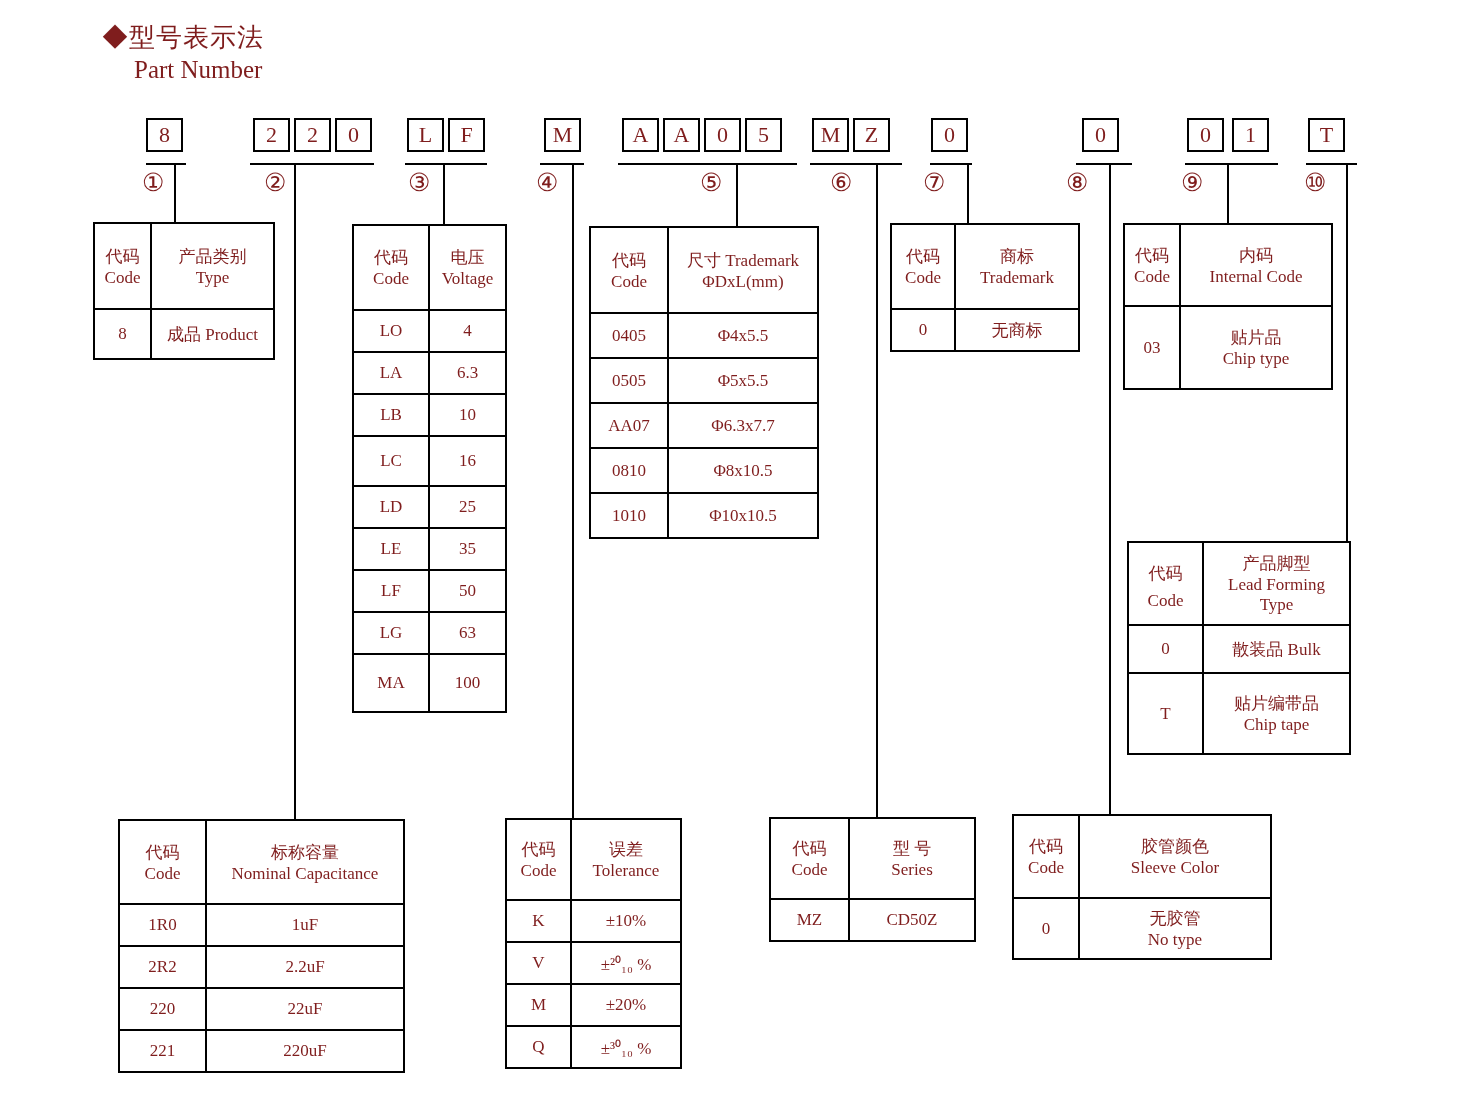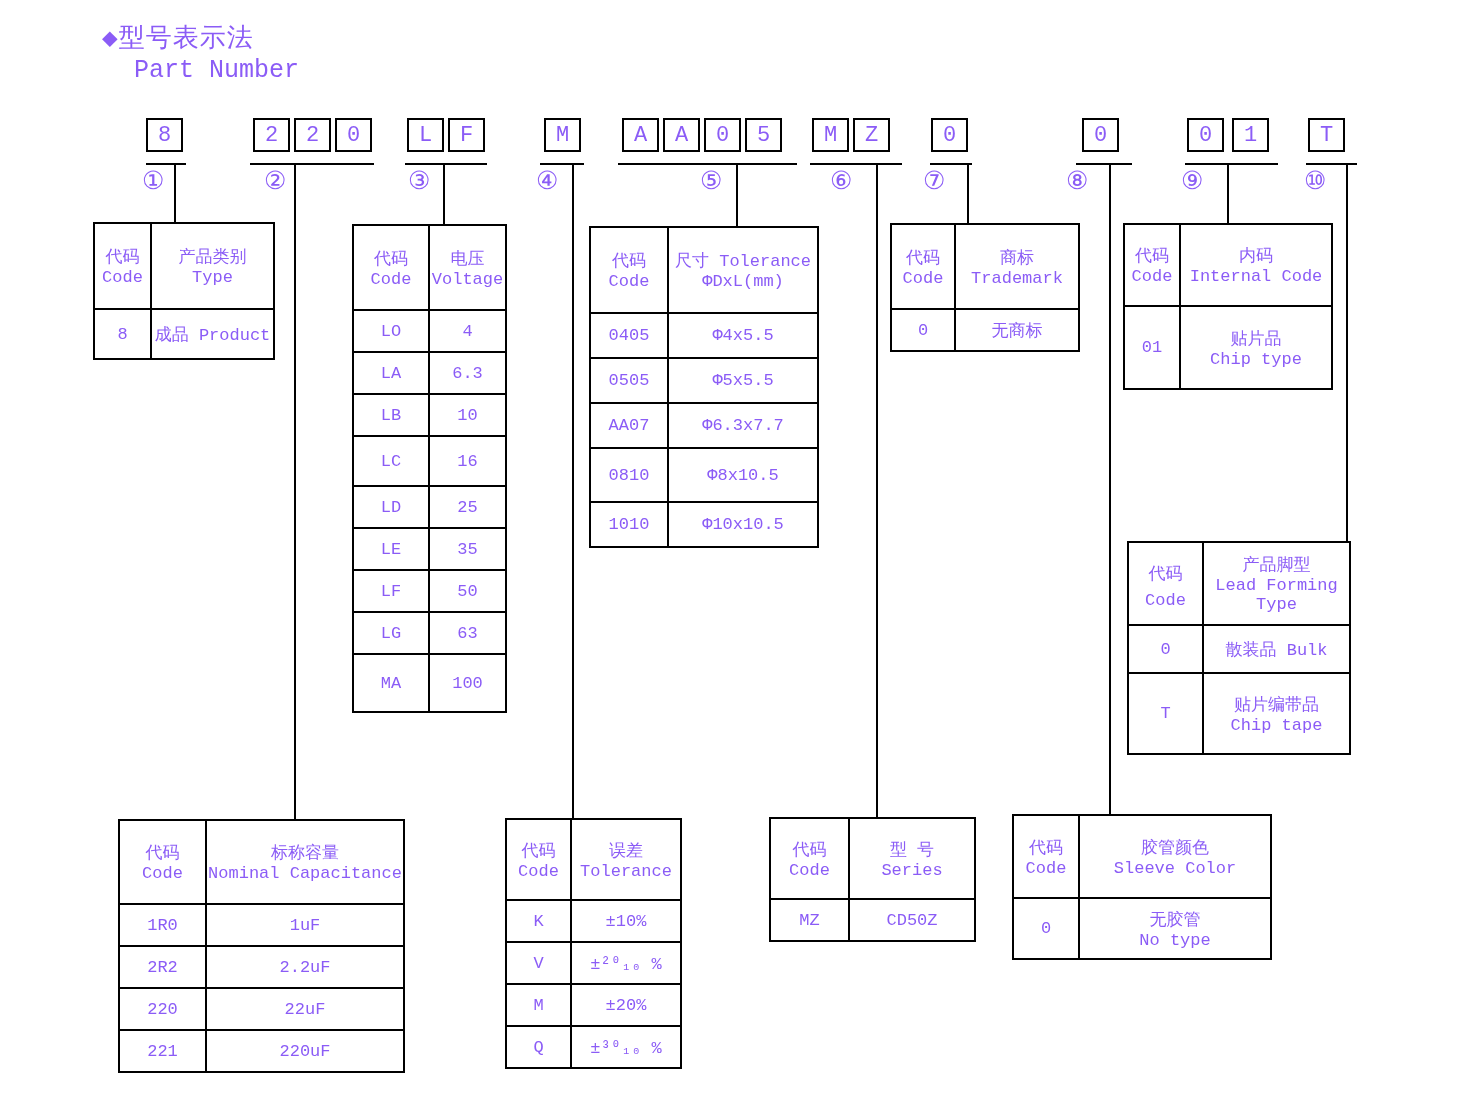--- a/index.html
+++ b/index.html
@@ -1,17 +1,17 @@
 <!DOCTYPE html>
 <html><head>
 <meta charset="utf-8">
 <style>
   html,body{margin:0;padding:0;background:#fff;}
   #canvas{position:relative;width:1463px;height:1109px;background:#ffffff;
-          font-family:Liberation Mono, monospace;color:#8b5cf6;overflow:hidden;}
+          font-family:Liberation Serif, serif;color:#7f1d1d;overflow:hidden;}
   .title-cn{position:absolute;left:102px;top:20px;font-size:26px;letter-spacing:1px;}
   .title-en{position:absolute;left:134px;top:56px;font-size:25px;}
   .pn-box{position:absolute;top:118px;width:33px;height:30px;border:2px solid #000;
           display:flex;align-items:center;justify-content:center;font-size:22px;background:#fff;}
   .ul{position:absolute;top:163px;height:2px;background:#000;}
   .circ{position:absolute;top:170px;font-size:25px;line-height:1;}
   .vl{position:absolute;width:2px;background:#000;}
   table.tbl{position:absolute;border-collapse:collapse;table-layout:fixed;background:#fff;}
   .tbl td{border:2px solid #000;text-align:center;vertical-align:middle;
           font-size:17px;padding:0;overflow:hidden;}
@@ -210,38 +210,38 @@
     <tbody>
         <tr style="height:86px">
       <td>
             <div class="v2">
               <span>代码</span>
               <span>Code</span>
             </div>
           </td>
       <td>
             <div class="v2">
-              <span>尺寸 Tolerance</span>
+              <span>尺寸 Trademark</span>
               <span>ΦDxL(mm)</span>
             </div>
           </td>
     </tr>
     <tr style="height:45px">
           <td>0405</td>
           <td>Φ4x5.5</td>
         </tr>
     <tr style="height:45px">
           <td>0505</td>
           <td>Φ5x5.5</td>
         </tr>
     <tr style="height:45px">
           <td>AA07</td>
           <td>Φ6.3x7.7</td>
         </tr>
-    <tr style="height:54px">
+    <tr style="height:45px">
           <td>0810</td>
           <td>Φ8x10.5</td>
         </tr>
     <tr style="height:45px">
           <td>1010</td>
           <td>Φ10x10.5</td>
         </tr>
   </tbody>
     </table>
 
@@ -286,21 +286,21 @@
             </div>
           </td>
       <td>
             <div class="v2">
               <span>内码</span>
               <span>Internal Code</span>
             </div>
           </td>
     </tr>
     <tr style="height:83px">
-      <td>01</td>
+      <td>03</td>
       <td>
             <div class="v2">
               <span>贴片品</span>
               <span>Chip type</span>
             </div>
           </td>
     </tr>
   </tbody>
     </table>
 

